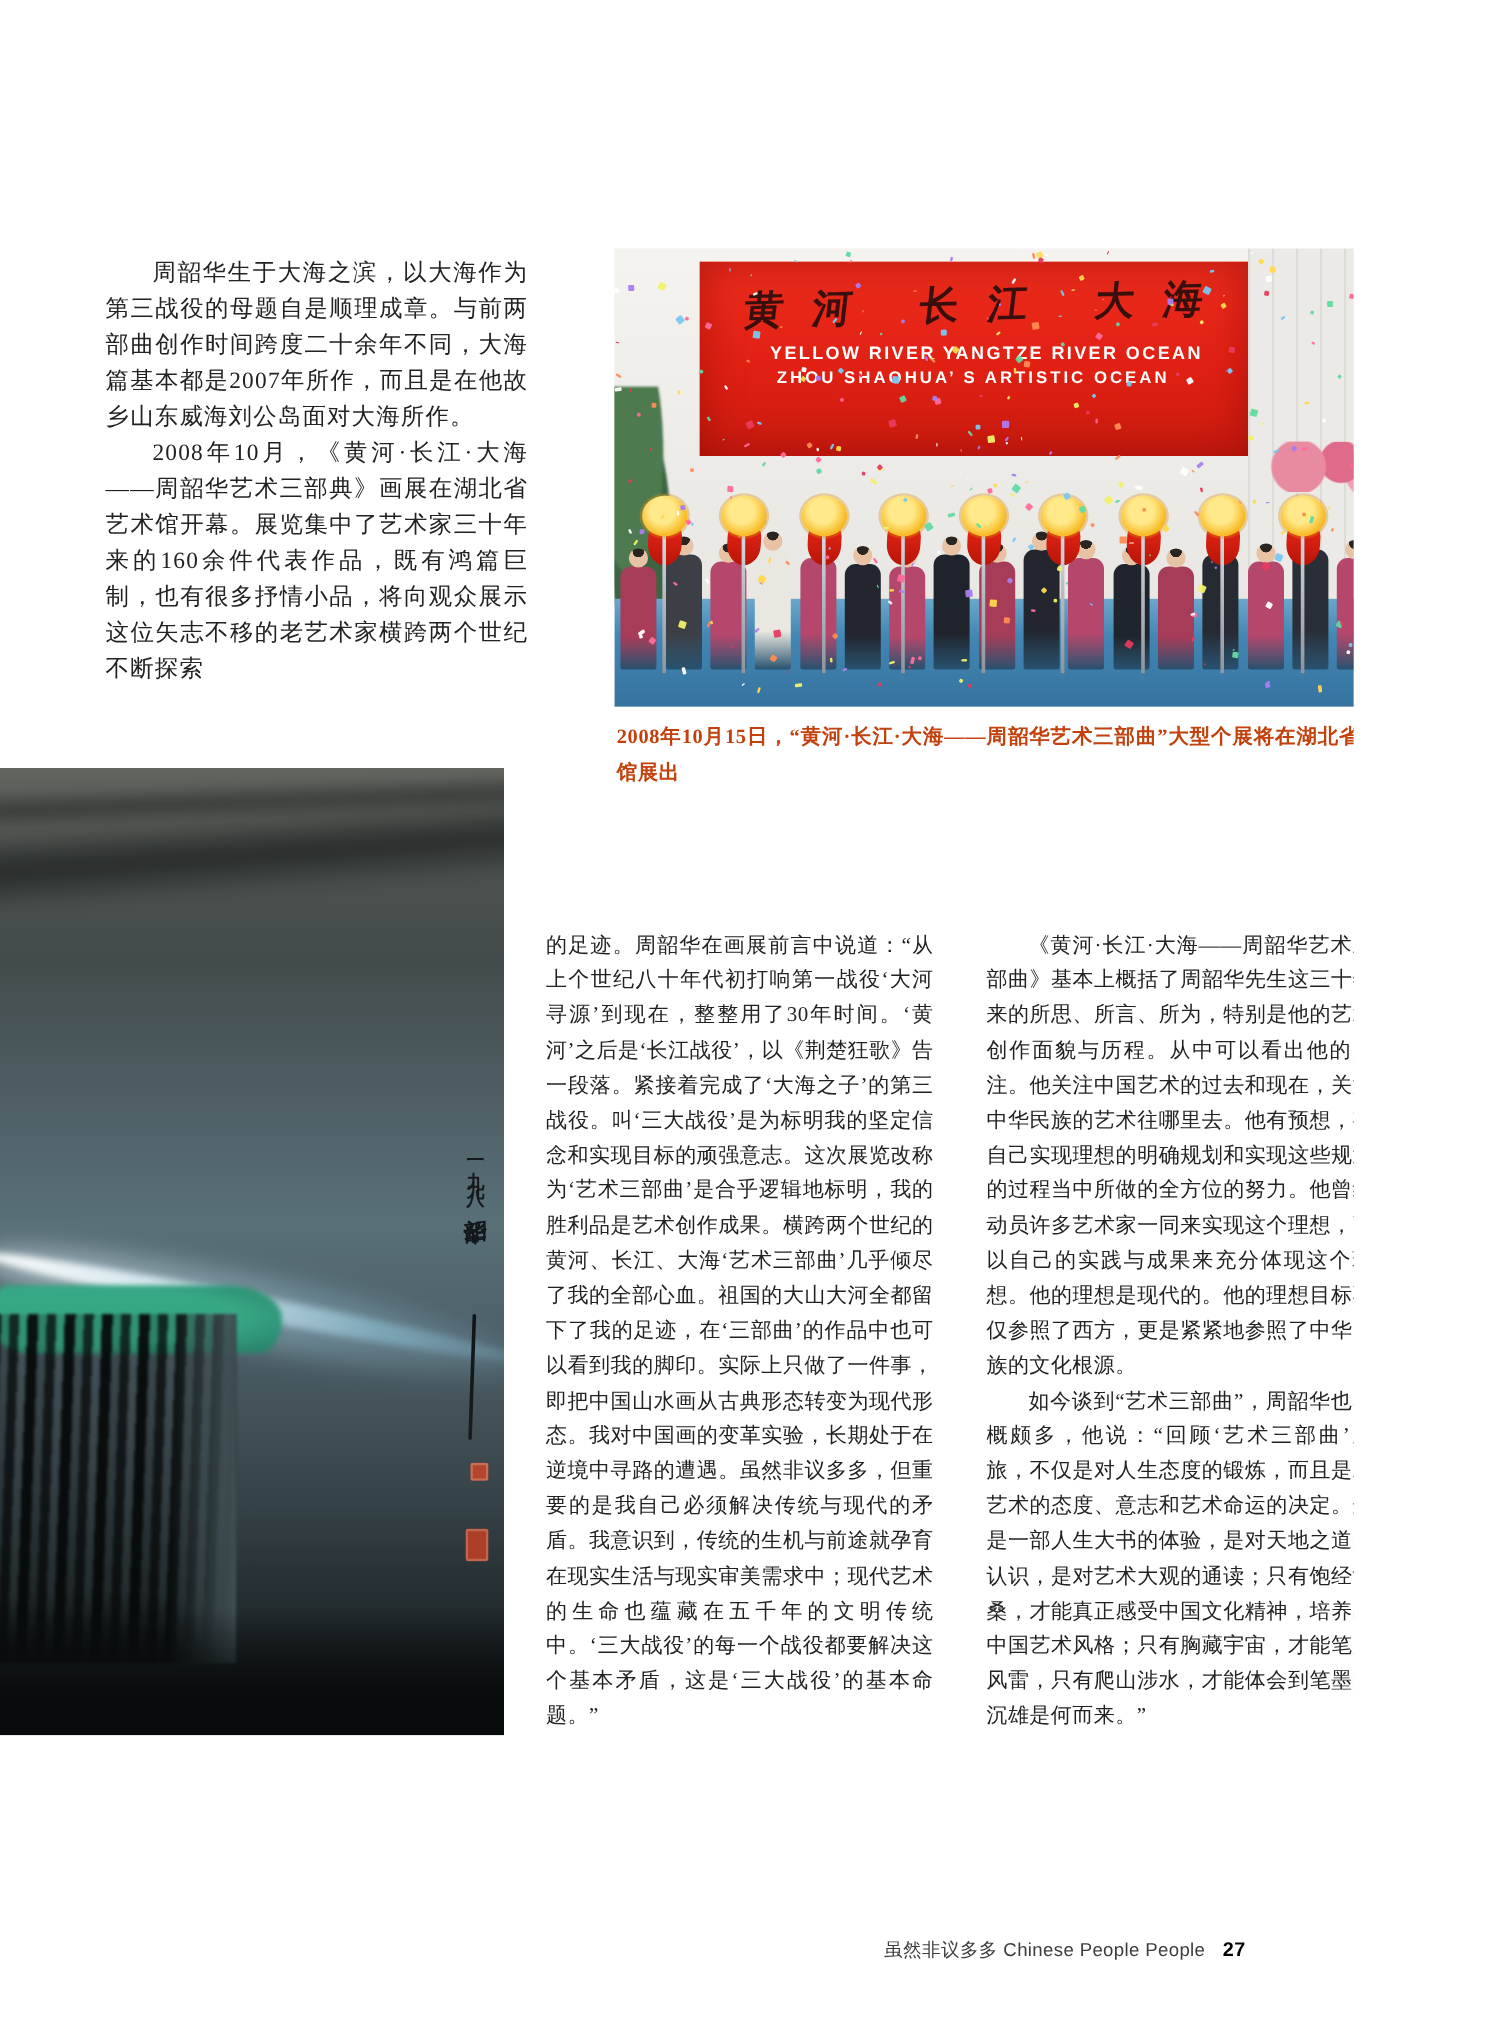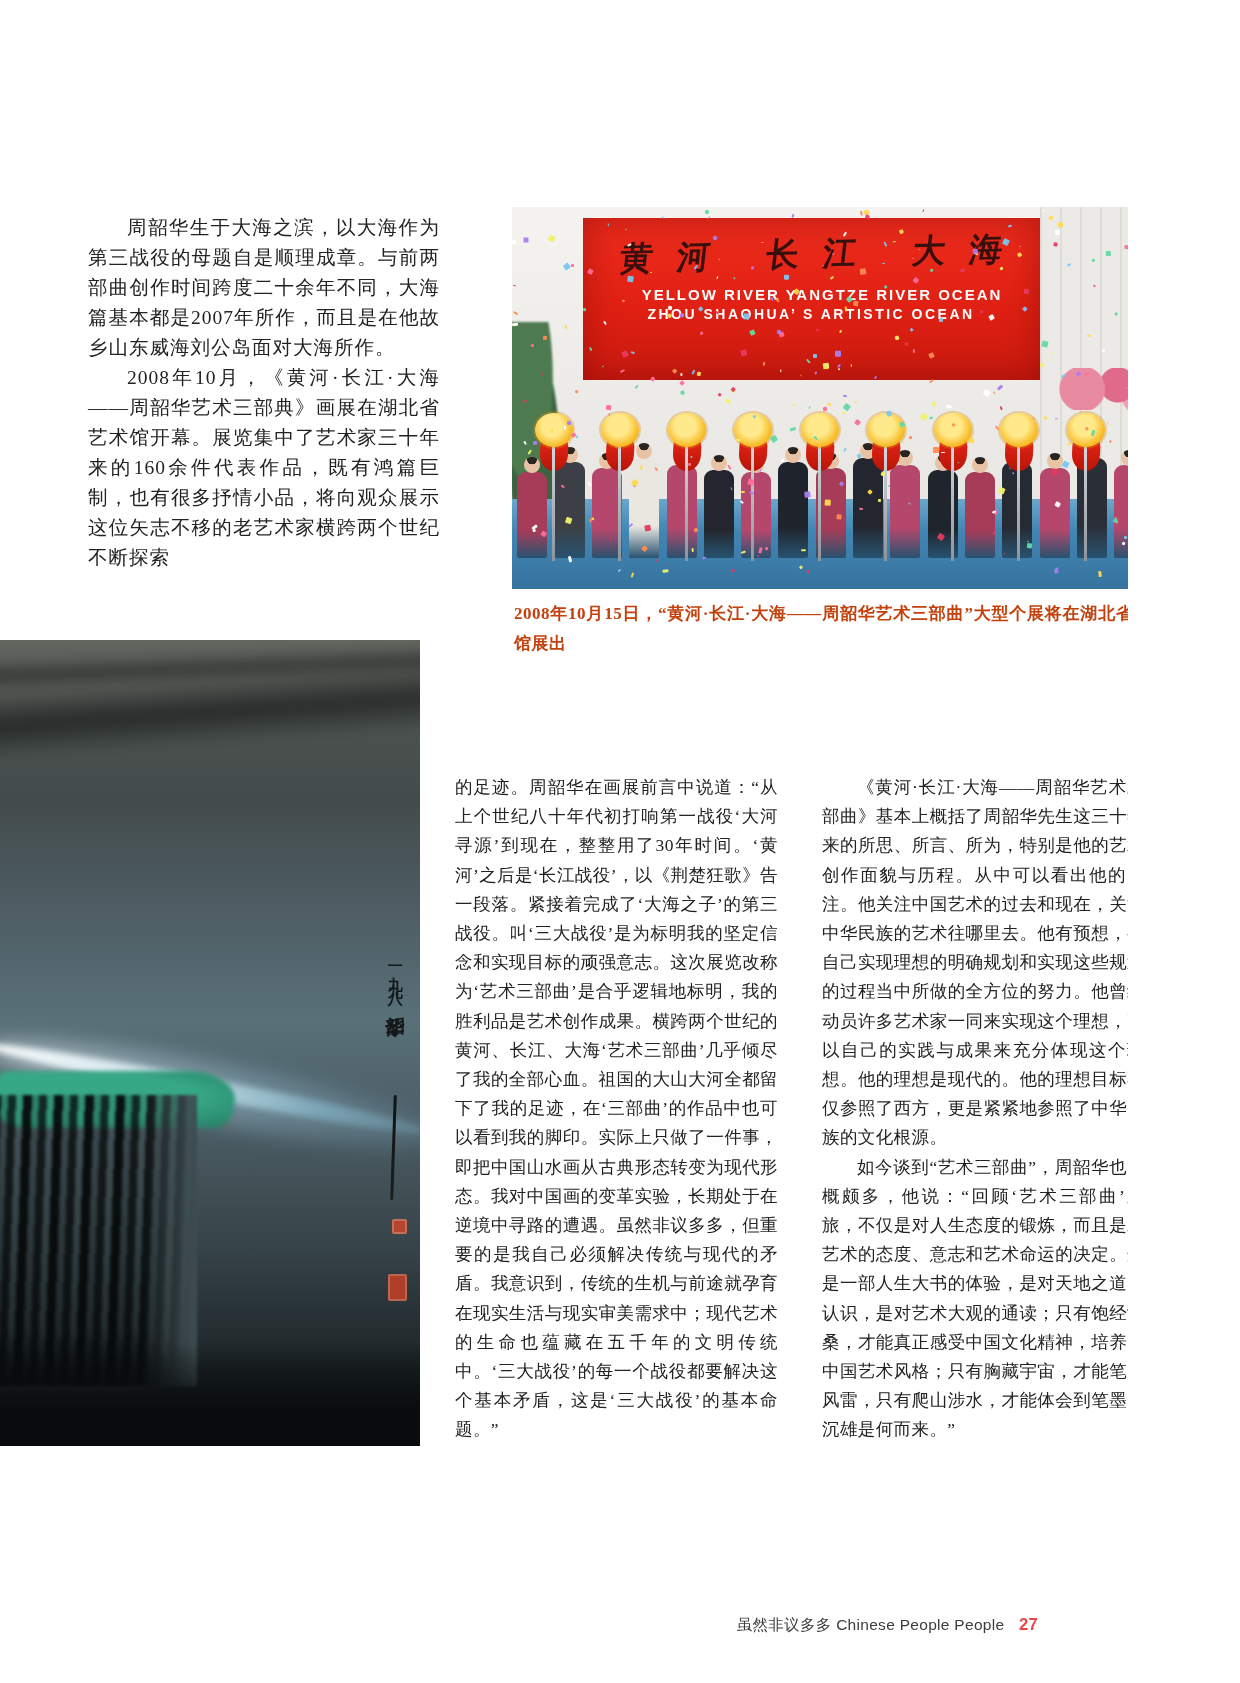--- a/index.html
+++ b/index.html
@@ -104,21 +104,21 @@
       background:linear-gradient(180deg,#101415,#181d1e);border-radius:2px;transform:rotate(2deg);}
   .p-seal{position:absolute;border-radius:2px;}
   .p-seal.s1{right:3.2%;top:71.8%;width:15px;height:15px;background:#b5452c;
       box-shadow:inset 0 0 0 2px rgba(255,235,225,.25);}
   .p-seal.s2{right:3%;top:78.6%;width:19px;height:27px;background:#ad3f28;
       box-shadow:inset 0 0 0 2px rgba(255,235,225,.22);}
 
   
   .footer{position:absolute;right:90px;top:1615px;font-family:"Liberation Sans",sans-serif;
           font-size:15.5px;color:#3c3c3c;letter-spacing:.3px;white-space:nowrap;}
-  .footer .pagenum{font-weight:bold;color:#ef4444;font-size:16.5px;margin-left:10px;}
+  .footer .pagenum{font-weight:bold;color:#000000;font-size:16.5px;margin-left:10px;}
 </style>
 </head>
 <body>
 
 <div class="page">
 
   <div class="col-left">
     <p>周韶华生于大海之滨，以大海作为第三战役的母题自是顺理成章。与前两部曲创作时间跨度二十余年不同，大海篇基本都是2007年所作，而且是在他故乡山东威海刘公岛面对大海所作。</p>
     <p>2008年10月，《黄河·长江·大海——周韶华艺术三部典》画展在湖北省艺术馆开幕。展览集中了艺术家三十年来的160余件代表作品，既有鸿篇巨制，也有很多抒情小品，将向观众展示这位矢志不移的老艺术家横跨两个世纪不断探索</p>
   </div>

